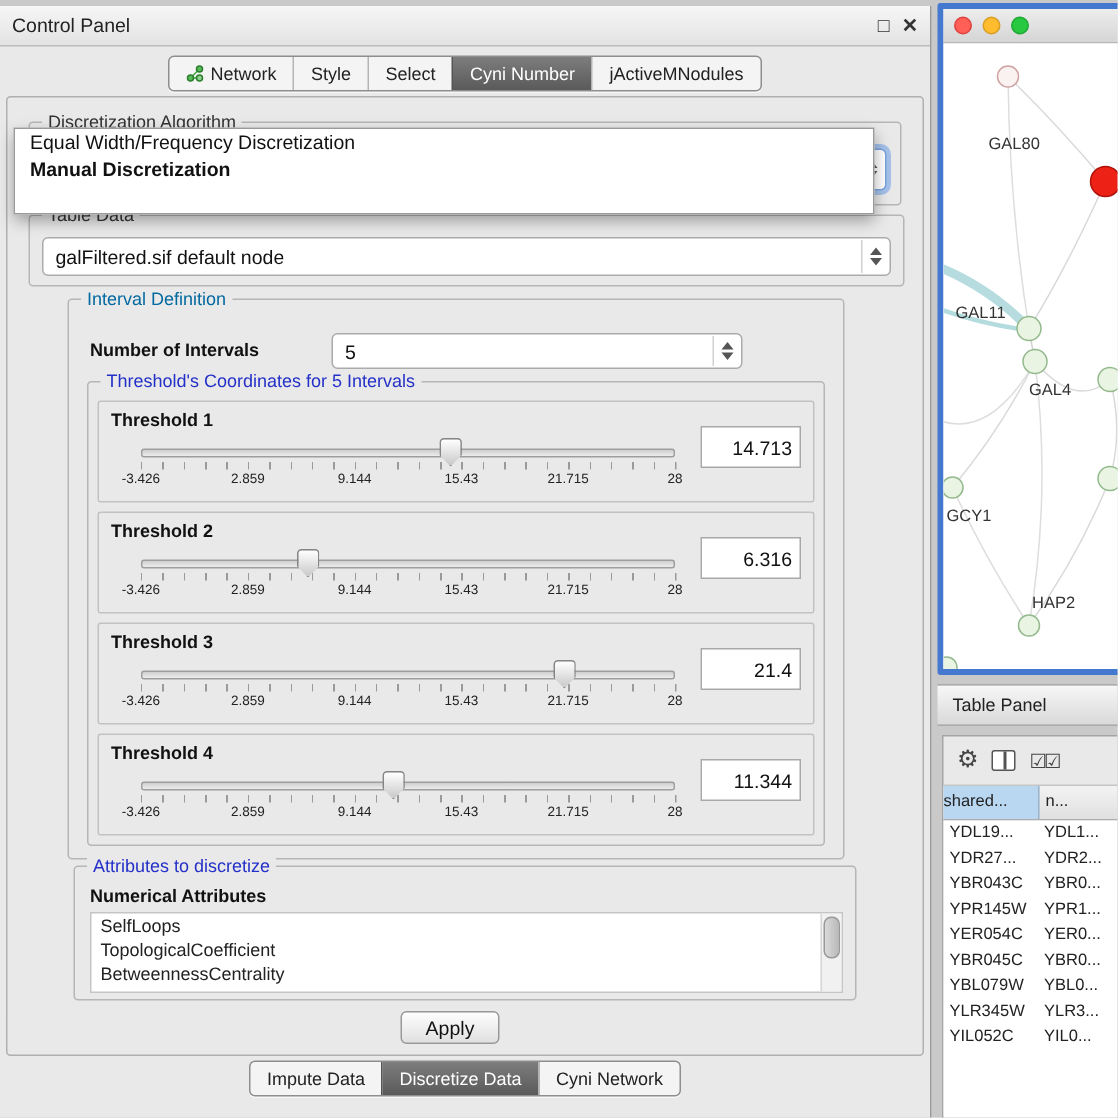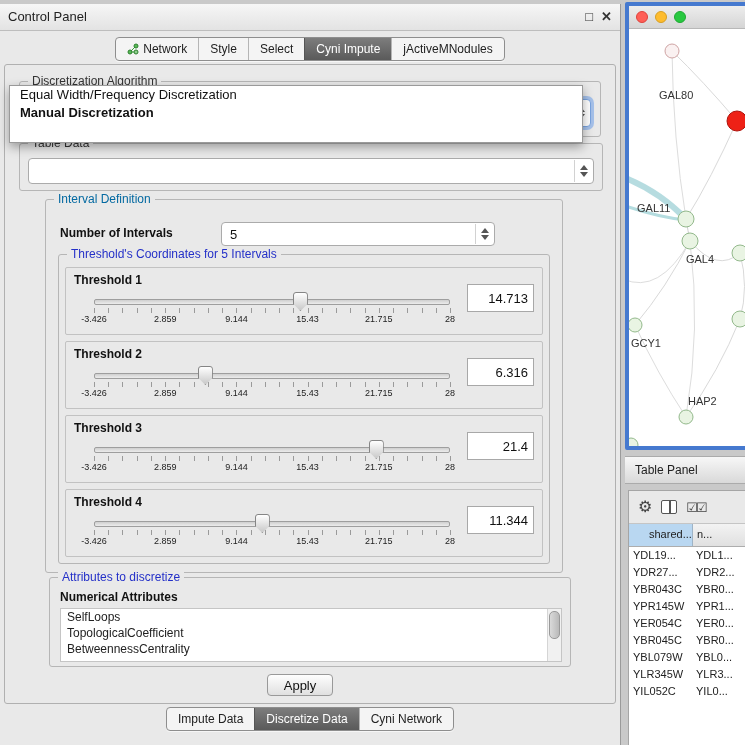--- a/index.html
+++ b/index.html
@@ -63,21 +63,21 @@
   .light.green{background:#28c840;border:1px solid #1fa833;}
   .nw-canvas{position:relative;width:100%;height:calc(100% - 23px);overflow:hidden;background:#fff;}
   .tp-header{position:absolute;left:625px;top:456px;width:120px;height:26px;background:linear-gradient(#f7f7f7,#d9d9d9);border-top:1px solid #ababab;border-bottom:1px solid #ababab;font-size:12px;line-height:26px;padding-left:10px;color:#222;}
   .table-win{position:absolute;left:628px;top:490px;width:117px;height:255px;background:#e9e9e9;border:1px solid #a5a5a5;border-right:none;box-sizing:border-box;}
   .tw-toolbar{height:32px;display:flex;align-items:center;gap:9px;padding-left:9px;border-bottom:1px solid #c5c5c5;}
   .gear{font-size:16px;color:#444;line-height:1;}
   .colicon{width:14px;height:12px;border:1.5px solid #555;border-radius:2px;position:relative;background:#fff;}
   .colicon::after{content:"";position:absolute;left:50%;top:0;bottom:0;width:1.5px;background:#555;}
   .cb{font-size:13px;color:#444;line-height:1;letter-spacing:-2px;}
   .tw-header{height:22px;display:flex;border-bottom:1px solid #adadad;background:linear-gradient(#f3f3f3,#e0e0e0);font-size:11px;color:#222;}
-  .hc1{width:64px;background:#b9d7f1;border-right:1px solid #9fb4c6;padding:4px 0 0 20px;box-sizing:border-box;}
+  .hc1{width:64px;background:#b9d7f1;border-right:1px solid #9fb4c6;padding:4px 0 0 0;box-sizing:border-box;}
   .hc2{flex:1;padding:4px 0 0 4px;}
   .tw-body{background:#fff;height:calc(100% - 54px);font-size:11px;color:#222;}
   .trow{display:flex;height:17px;line-height:17px;}
   .tc1{width:64px;padding-left:4px;overflow:hidden;white-space:nowrap;box-sizing:border-box;}
   .tc2{flex:1;padding-left:3px;overflow:hidden;white-space:nowrap;}
   svg text{font-family:"Liberation Sans",sans-serif;}
 </style>
 </head>
 <body>
 
@@ -104,21 +104,21 @@
           </svg>
           <span>Network</span>
         </div>
         <div class="seg-item">
             <span>Style</span>
           </div>
         <div class="seg-item">
             <span>Select</span>
           </div>
         <div class="seg-item selected">
-            <span>Cyni Impute</span>
+            <span>Cyni Number</span>
           </div>
         <div class="seg-item">
             <span>jActiveMNodules</span>
           </div>
       </div>
     </div>
 
     <div class="content">
 
       <div class="gbox" style="left:14px;top:16px;width:580px;height:54px;">
@@ -132,20 +132,21 @@
       </div>
 
       <div class="popup">
         <div class="item">Equal Width/Frequency Discretization</div>
         <div class="item bold">Manual Discretization</div>
       </div>
 
       <div class="gbox" style="left:14px;top:78px;width:582px;height:46px;">
         <span class="gtitle">Table Data</span>
         <div class="combo" style="left:8px;top:14px;right:8px;height:24px;">
+          <span class="val">galFiltered.sif default node</span>
           <div class="stepper">
               <div class="tri-up"></div>
               <div class="tri-down"></div>
             </div>
         </div>
       </div>
 
       <div class="gbox" style="left:40px;top:134px;width:516px;height:372px;">
         <span class="gtitle green">Interval Definition</span>
 

